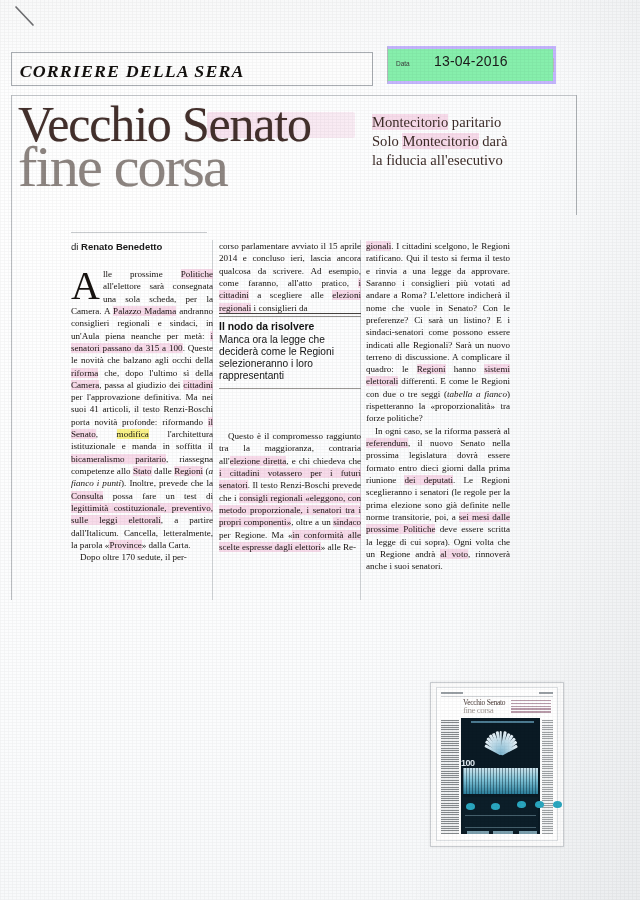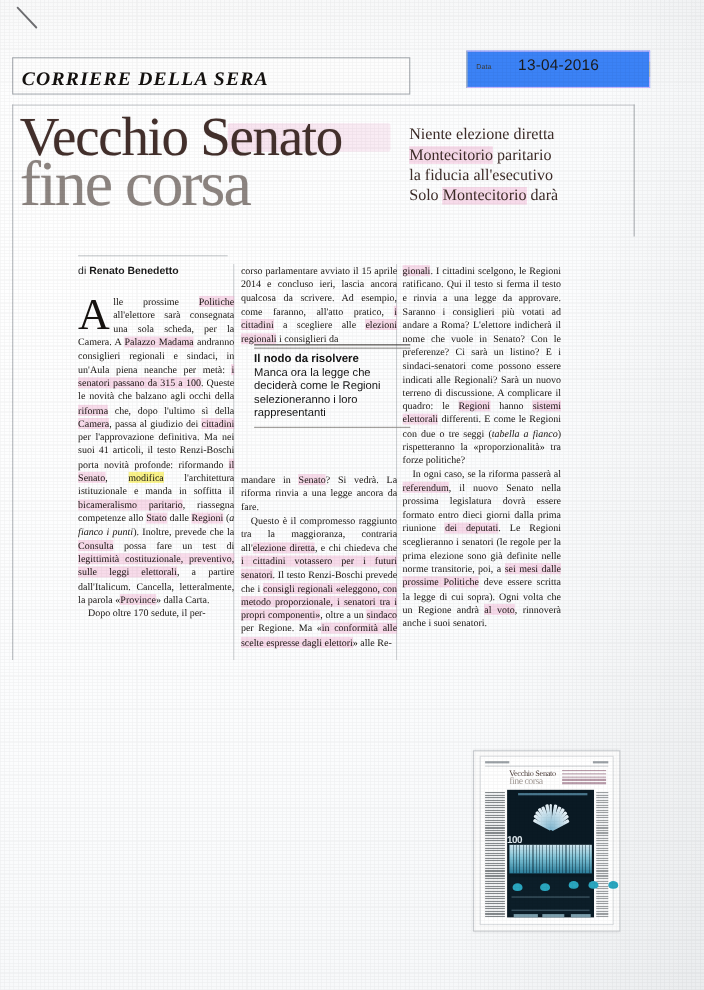--- a/index.html
+++ b/index.html
@@ -35,22 +35,22 @@
   .masthead{
     position:absolute;left:22px;top:61px;
     font-family:"Liberation Serif", serif;
     font-weight:bold;font-style:italic;
     font-size:17.5px;letter-spacing:1.1px;color:#14110f;
     white-space:nowrap;
     transform:scaleX(1.02);
   }
   
   .date-box{
-    position:absolute;left:424px;top:46px;width:165px;height:32px;
-    border:1px solid #c4b5fd;border-left:1px solid #b5b9bd;background:#3b82f6;
+    position:absolute;left:387px;top:46px;width:165px;height:32px;
+    border:3px solid #c4b5fd;border-left:1px solid #b5b9bd;background:#86efac;
   }
   .date-box .lbl{
     position:absolute;left:8px;top:11px;
     font-family:"Liberation Sans", sans-serif;font-size:6.5px;color:#3b3b3b;
   }
   .date-box .val{
     position:absolute;left:46px;top:4px;
     font-family:"Liberation Sans", sans-serif;font-size:14px;color:#1b1b1b;
     letter-spacing:.2px;
   }
@@ -112,21 +112,21 @@
   .c3{left:366px;top:240px;}
   .dropcap{
     float:left;font-size:40px;line-height:.78;
     margin:2px 3px 0 0;color:#171310;
     font-family:"Liberation Serif", serif;
   }
   
   .sep{position:absolute;width:1px;background:#d2d5d8;}
   
   .box{
-    position:absolute;left:219px;top:313px;width:142px;margin-left:12px;
+    position:absolute;left:219px;top:313px;width:142px;
   }
   .box .rule-top{height:1px;background:#46423f;margin-bottom:1.5px;}
   .box .rule-top2{height:1px;background:#8f8c89;margin-bottom:4px;}
   .box .bx-title{
     font-family:"Liberation Sans", sans-serif;font-weight:bold;
     font-size:10.4px;color:#141414;line-height:1.18;margin-bottom:1px;
   }
   .box .bx-body{
     font-family:"Liberation Sans", sans-serif;
     font-size:10.2px;color:#141414;line-height:1.2;
@@ -188,24 +188,23 @@
 <div class="frame-left"></div>
 <div class="frame-right"></div>
 
 <div class="hl-hi"></div>
 <div class="hl">
   <span class="l1">Vecchio Senato</span>
   <span class="l2">fine corsa</span>
 </div>
 
 <div class="subhead">
-  <div>Niente elezione diretta</div>
   <div><span class="hi-p">Montecitorio</span> paritario</div>
+  <div>Solo <span class="hi-p">Montecitorio</span> darà</div>
   <div>la fiducia all'esecutivo</div>
-  <div>Solo <span class="hi-p">Montecitorio</span> darà</div>
 </div>
 
 <div class="byline-rule"></div>
 <div class="byline"><span>di </span><b>Renato Benedetto</b></div>
 
 <div class="sep" style="left:212px;top:240px;height:360px;"></div>
 <div class="sep" style="left:360px;top:240px;height:360px;"></div>
 
 <div class="col c1">
   <p><span class="dropcap">A</span>lle prossime <span class="hi-p">Politiche</span> all'elettore sarà consegnata una sola scheda, per la Camera. A <span class="hi-p">Palazzo Madama</span> andranno consiglieri regionali e sindaci, in un'Aula piena neanche per metà: <span class="hi-p">i senatori passano da 315 a 100</span>. Queste le novità che balzano agli occhi della <span class="hi-p">riforma</span> che, dopo l'ultimo sì della <span class="hi-p">Camera</span>, passa al giudizio dei <span class="hi-p">cittadini</span> per l'approvazione definitiva. Ma nei suoi 41 articoli, il testo Renzi-Boschi porta novità profonde: riformando <span class="hi-p">il Senato</span>, <span class="hi-y">modifica</span> l'architettura istituzionale e manda in soffitta il <span class="hi-p">bicameralismo paritario</span>, riassegna competenze allo <span class="hi-p">Stato</span> dalle <span class="hi-p">Regioni</span> (<i>a fianco i punti</i>). Inoltre, prevede che la <span class="hi-p">Consulta</span> possa fare un test di <span class="hi-p">legittimità costituzionale, preventivo, sulle leggi elettorali</span>, a partire dall'Italicum. Cancella, letteralmente, la parola «<span class="hi-p">Province</span>» dalla Carta.</p>
@@ -218,21 +217,20 @@
 
 <div class="box">
   <div class="rule-top"></div>
   <div class="rule-top2"></div>
   <div class="bx-title">Il nodo da risolvere</div>
   <div class="bx-body">Manca ora la legge che deciderà come le Regioni selezioneranno i loro rappresentanti</div>
   <div class="rule-bot"></div>
 </div>
 
 <div class="col" style="left:219px;top:430px;width:142px;">
-  <p>mandare in <span class="hi-p">Senato</span>? Si vedrà. La riforma rinvia a una legge ancora da fare.</p>
   <p class="ind">Questo è il compromesso raggiunto tra la maggioranza, contraria all'<span class="hi-p">elezione diretta</span>, e chi chiedeva che <span class="hi-p">i cittadini votassero per i futuri senatori</span>. Il testo Renzi-Boschi prevede che i <span class="hi-p">consigli regionali «eleggono, con metodo proporzionale, i senatori tra i propri componenti»</span>, oltre a un <span class="hi-p">sindaco</span> per Regione. Ma «<span class="hi-p">in conformità alle scelte espresse dagli elettori</span>» alle Re-</p>
 </div>
 
 <div class="col c3" style="width:144px;">
   <p><span class="hi-p">gionali</span>. I cittadini scelgono, le Regioni ratificano. Qui il testo si ferma il testo e rinvia a una legge da approvare. Saranno i consiglieri più votati ad andare a Roma? L'elettore indicherà il nome che vuole in Senato? Con le preferenze? Ci sarà un listino? E i sindaci-senatori come possono essere indicati alle Regionali? Sarà un nuovo terreno di discussione. A complicare il quadro: le <span class="hi-p">Regioni</span> hanno <span class="hi-p">sistemi elettorali</span> differenti. E come le Regioni con due o tre seggi (<i>tabella a fianco</i>) rispetteranno la «proporzionalità» tra forze politiche?</p>
   <p class="ind">In ogni caso, se la riforma passerà al <span class="hi-p">referendum</span>, il nuovo Senato nella prossima legislatura dovrà essere formato entro dieci giorni dalla prima riunione <span class="hi-p">dei deputati</span>. Le Regioni sceglieranno i senatori (le regole per la prima elezione sono già definite nelle norme transitorie, poi, a <span class="hi-p">sei mesi dalle prossime Politiche</span> deve essere scritta la legge di cui sopra). Ogni volta che un Regione andrà <span class="hi-p">al voto</span>, rinnoverà anche i suoi senatori.</p>
 </div>
 
 <div class="thumb">
   <div class="t-inner">

